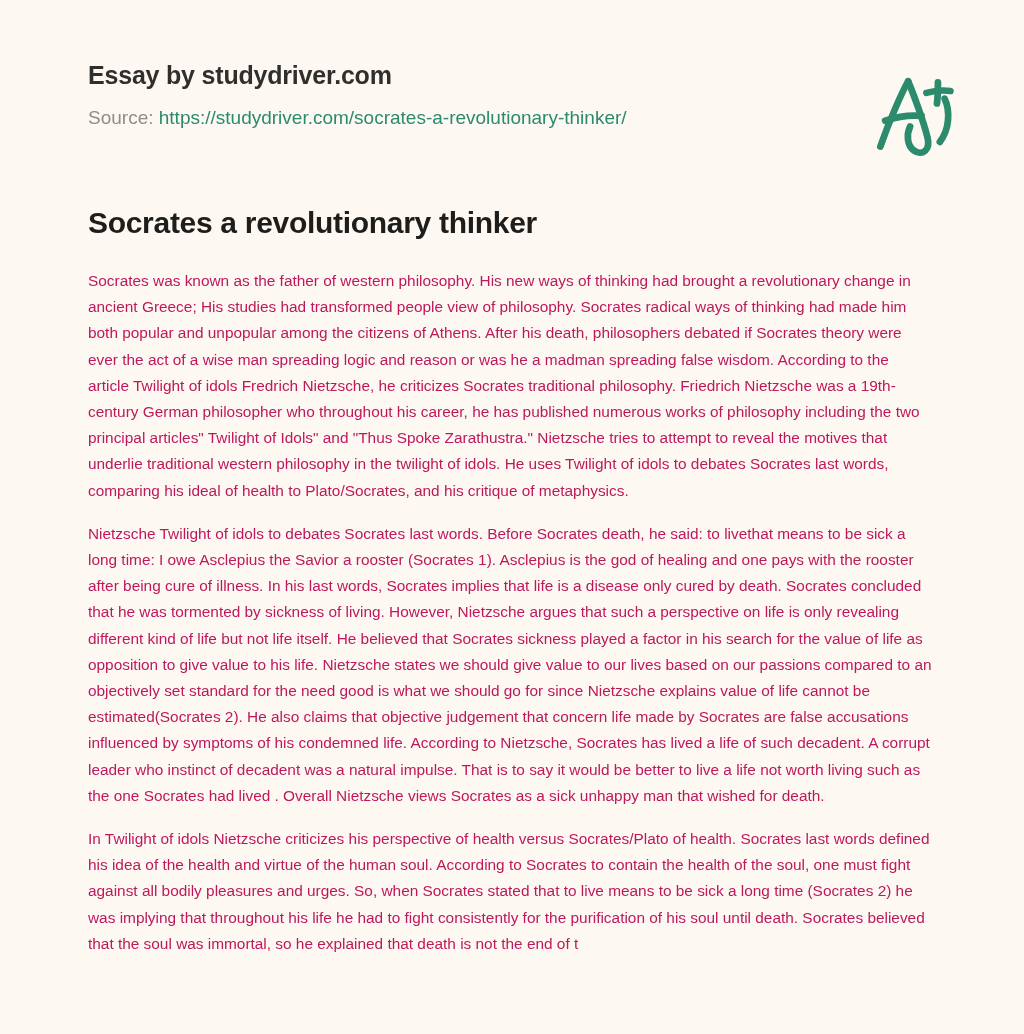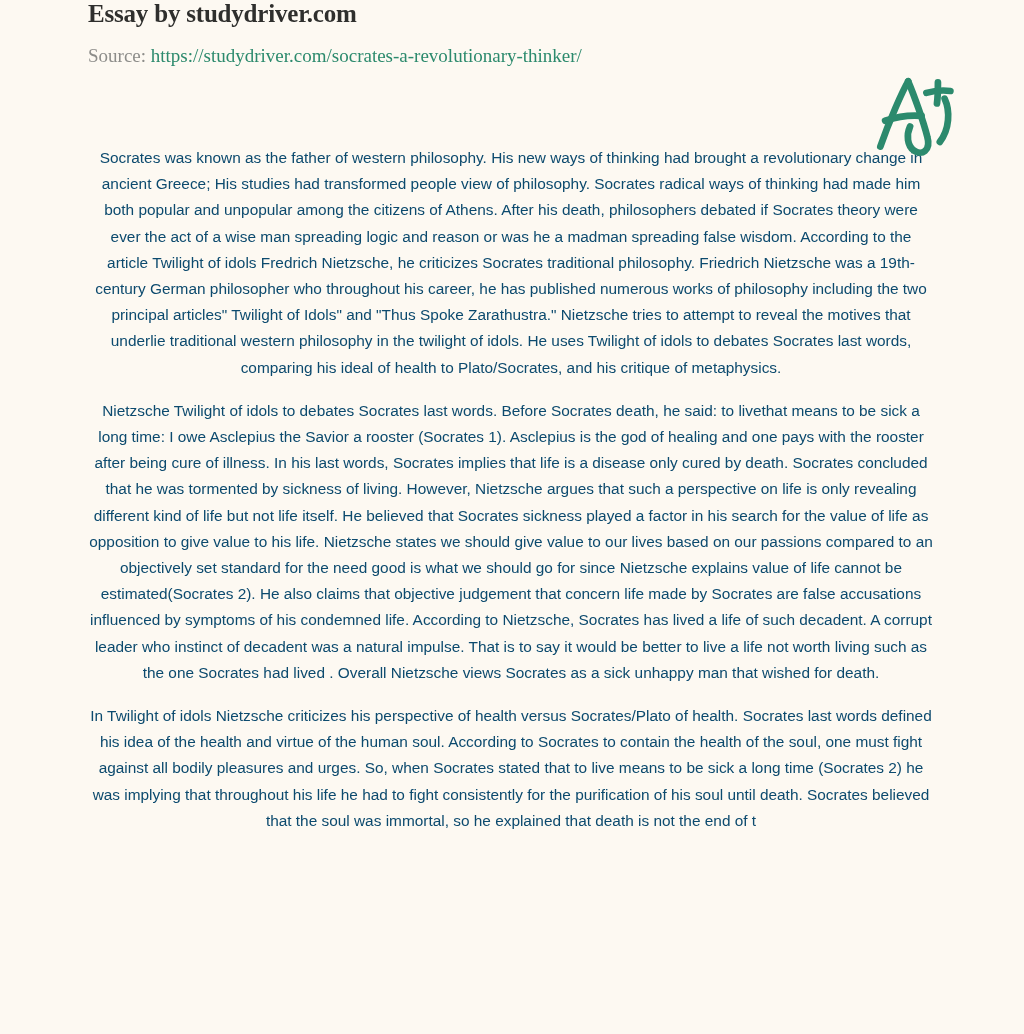--- a/index.html
+++ b/index.html
@@ -19,23 +19,23 @@
     position: relative;
     width: 1024px;
     height: 1034px;
     box-sizing: border-box;
     padding: 0 76px 0 88px;
   }
 
   
   .header {
     position: relative;
+    padding-top: 62px;
     height: 118px;
     box-sizing: border-box;
-    font-family: Liberation Serif, serif;
   }
 
   .essay-by {
     font-size: 25px;
     font-weight: bold;
     color: #2f2f2d;
     letter-spacing: -0.2px;
     line-height: 1.1;
     margin: 0;
   }
@@ -79,22 +79,22 @@
   
   .article {
     padding-top: 27px;
     width: 862px;
   }
 
   .article p {
     margin: 0 16px 17px 0;
     font-size: 15.4px;
     line-height: 26.2px;
-    color: #0c4a6e;
-    text-align: center;
+    color: #be185d;
+    text-align: left;
   }
 
   .article p:last-child {
     margin-bottom: 0;
   }
 </style>
 </head>
 <body>
 
 <div class="page">
@@ -120,20 +120,21 @@
           <path d="M65 28 C72 26, 82 25, 90 26" stroke-width="7"></path>
 
           <path d="M77 17 C77 24, 77 32, 76 39" stroke-width="7"></path>
 
           <path d="M84 34 C90 47, 89 66, 79 79" stroke-width="7"></path>
         </g>
       </svg>
     </span>
   </div>
 
+  <h1 class="title">Socrates a revolutionary thinker</h1>
 
   <div class="article">
     <p>Socrates was known as the father of western philosophy. His new ways of thinking had brought a revolutionary change in ancient Greece; His studies had transformed people view of philosophy. Socrates radical ways of thinking had made him both popular and unpopular among the citizens of Athens. After his death, philosophers debated if Socrates theory were ever the act of a wise man spreading logic and reason or was he a madman spreading false wisdom. According to the article Twilight of idols Fredrich Nietzsche, he criticizes Socrates traditional philosophy. Friedrich Nietzsche was a 19th-century German philosopher who throughout his career, he has published numerous works of philosophy including the two principal articles" Twilight of Idols" and "Thus Spoke Zarathustra." Nietzsche tries to attempt to reveal the motives that underlie traditional western philosophy in the twilight of idols. He uses Twilight of idols to debates Socrates last words, comparing his ideal of health to Plato/Socrates, and his critique of metaphysics.</p>
     <p>Nietzsche Twilight of idols to debates Socrates last words. Before Socrates death, he said: to livethat means to be sick a long time: I owe Asclepius the Savior a rooster (Socrates 1). Asclepius is the god of healing and one pays with the rooster after being cure of illness. In his last words, Socrates implies that life is a disease only cured by death. Socrates concluded that he was tormented by sickness of living. However, Nietzsche argues that such a perspective on life is only revealing different kind of life but not life itself. He believed that Socrates sickness played a factor in his search for the value of life as opposition to give value to his life. Nietzsche states we should give value to our lives based on our passions compared to an objectively set standard for the need good is what we should go for since Nietzsche explains value of life cannot be estimated(Socrates 2). He also claims that objective judgement that concern life made by Socrates are false accusations influenced by symptoms of his condemned life. According to Nietzsche, Socrates has lived a life of such decadent. A corrupt leader who instinct of decadent was a natural impulse. That is to say it would be better to live a life not worth living such as the one Socrates had lived . Overall Nietzsche views Socrates as a sick unhappy man that wished for death.</p>
     <p>In Twilight of idols Nietzsche criticizes his perspective of health versus Socrates/Plato of health. Socrates last words defined his idea of the health and virtue of the human soul. According to Socrates to contain the health of the soul, one must fight against all bodily pleasures and urges. So, when Socrates stated that to live means to be sick a long time (Socrates 2) he was implying that throughout his life he had to fight consistently for the purification of his soul until death. Socrates believed that the soul was immortal, so he explained that death is not the end of t</p>
   </div>
 
 </div>
 
 </body></html>

